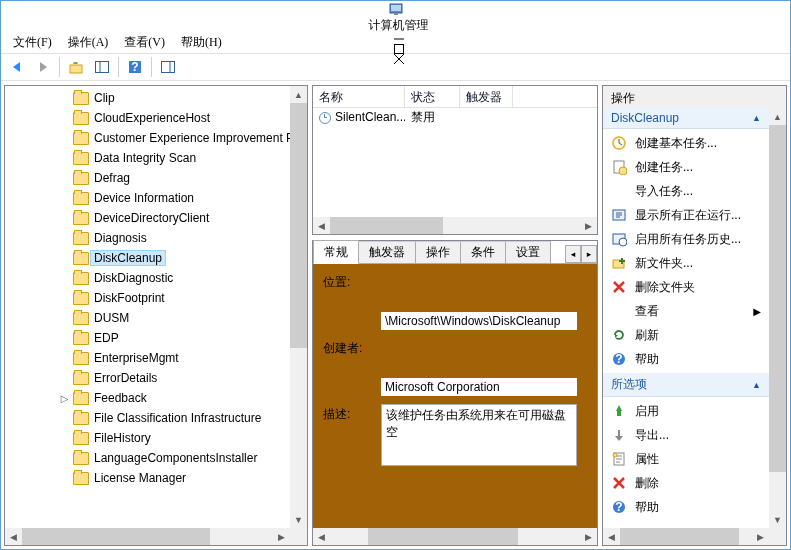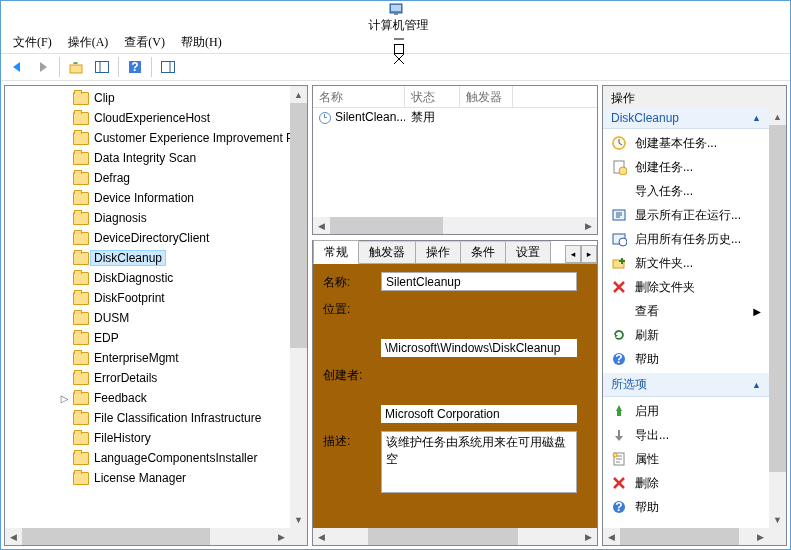--- a/index.html
+++ b/index.html
@@ -30,21 +30,21 @@
 .vscroll { position: absolute; top: 0; right: 0; bottom: 17px; width: 17px; background: #f0f0f0; display: flex; flex-direction: column; }
 .vscroll .arr, .hscroll .arr { height: 17px; width: 17px; background: #f0f0f0; display: flex; align-items: center; justify-content: center; color: #606060; font-size: 9px; }
 .vscroll .track { flex: 1; background: #f0f0f0; position: relative; }
 .vscroll .thumb { position: absolute; left: 0; right: 0; background: #cdcdcd; top: 0; height: 60%; }
 .hscroll { position: absolute; left: 0; right: 17px; bottom: 0; height: 17px; background: #f0f0f0; display: flex; }
 .hscroll .track { flex: 1; background: #f0f0f0; position: relative; }
 .hscroll .thumb { position: absolute; top: 0; bottom: 0; background: #cdcdcd; left: 0; width: 70%; }
 .scrollcorner { position: absolute; right: 0; bottom: 0; width: 17px; height: 17px; background: #f0f0f0; }
 .tasklist { border: 1px solid #828790; height: 150px; position: relative; margin-bottom: 5px; background:#fff;}
 .taskhdr { display: flex; height: 22px; background: #fff; border-bottom: 1px solid #e1e1e1; }
-.taskhdr .col { border-right: 1px solid #e1e1e1; padding: 3px 6px; color: #737373; }
+.taskhdr .col { border-right: 1px solid #e1e1e1; padding: 3px 6px; color: #0f172a; }
 .taskbody { position:absolute; top:22px; left:0; right:0; bottom:17px; overflow:hidden;}
 .taskrow { display: flex; height: 18px; align-items: center; }
 .taskrow .cell { padding: 0 6px; display:flex; align-items:flex-end; gap:4px; overflow:hidden; white-space:nowrap;}
 .clock { width:12px; height:12px; border:1px solid #5a8fc7; border-radius:50%; position:relative; flex-shrink:0;}
 .clock:before { content:""; position:absolute; left:4px; top:1px; width:1px; height:4px; background:#5a8fc7;}
 .clock:after { content:""; position:absolute; left:4px; top:4px; width:3px; height:1px; background:#5a8fc7;}
 .detailpane { flex: 1; border: 1px solid #828790; position: relative; background:#a16207; }
 .tabs { display: flex; height: 22px; background: #fff; align-items:flex-end; position:relative; }
 .tab { padding: 3px 10px 2px; border: 1px solid #acacac; border-bottom: 1px solid #fff; background: #fff; margin-right: -1px; margin-bottom:-1px; position:relative; z-index:2;}
 .tab.inactive { background: #f0f0f0; border-bottom: 1px solid #acacac; border-top:1px solid #d0d0d0; z-index:1; margin-top:2px; padding-top:2px;}
@@ -169,25 +169,25 @@
           <div class="treerow">
             <span class="fld"></span>
             <span class="lbl">Defrag</span>
           </div>
           <div class="treerow">
             <span class="fld"></span>
             <span class="lbl">Device Information</span>
           </div>
           <div class="treerow">
             <span class="fld"></span>
+            <span class="lbl">DeviceDirectoryClient</span>
+          </div>
+          <div class="treerow">
+            <span class="fld"></span>
             <span class="lbl">Diagnosis</span>
-          </div>
-          <div class="treerow">
-            <span class="fld"></span>
-            <span class="lbl">DeviceDirectoryClient</span>
           </div>
           <div class="treerow sel">
             <span class="fld"></span>
             <span class="lbl">DiskCleanup</span>
           </div>
           <div class="treerow">
             <span class="fld"></span>
             <span class="lbl">DiskDiagnostic</span>
           </div>
           <div class="treerow">
@@ -282,24 +282,20 @@
         <div class="tab inactive">操作</div>
         <div class="tab inactive">条件</div>
         <div class="tab inactive">设置</div>
         <div class="tabspin">
           <div class="spbtn">◂</div>
           <div class="spbtn">▸</div>
         </div>
       </div>
       <div class="tabcontent">
         <div class="proprow">
-          <div class="plabel">名称:</div>
-          <input type="text" readonly="" value="SilentCleanup" style="">
-        </div>
-        <div class="proprow">
           <div class="plabel">位置:</div>
           <div class="propval noborder">\Microsoft\Windows\DiskCleanup</div>
         </div>
         <div class="proprow">
           <div class="plabel">创建者:</div>
           <div class="propval noborder">Microsoft Corporation</div>
         </div>
         <div class="proprow">
           <div class="plabel">描述:</div>
           <textarea readonly="" id="descbox" style="">该维护任务由系统用来在可用磁盘空</textarea>

